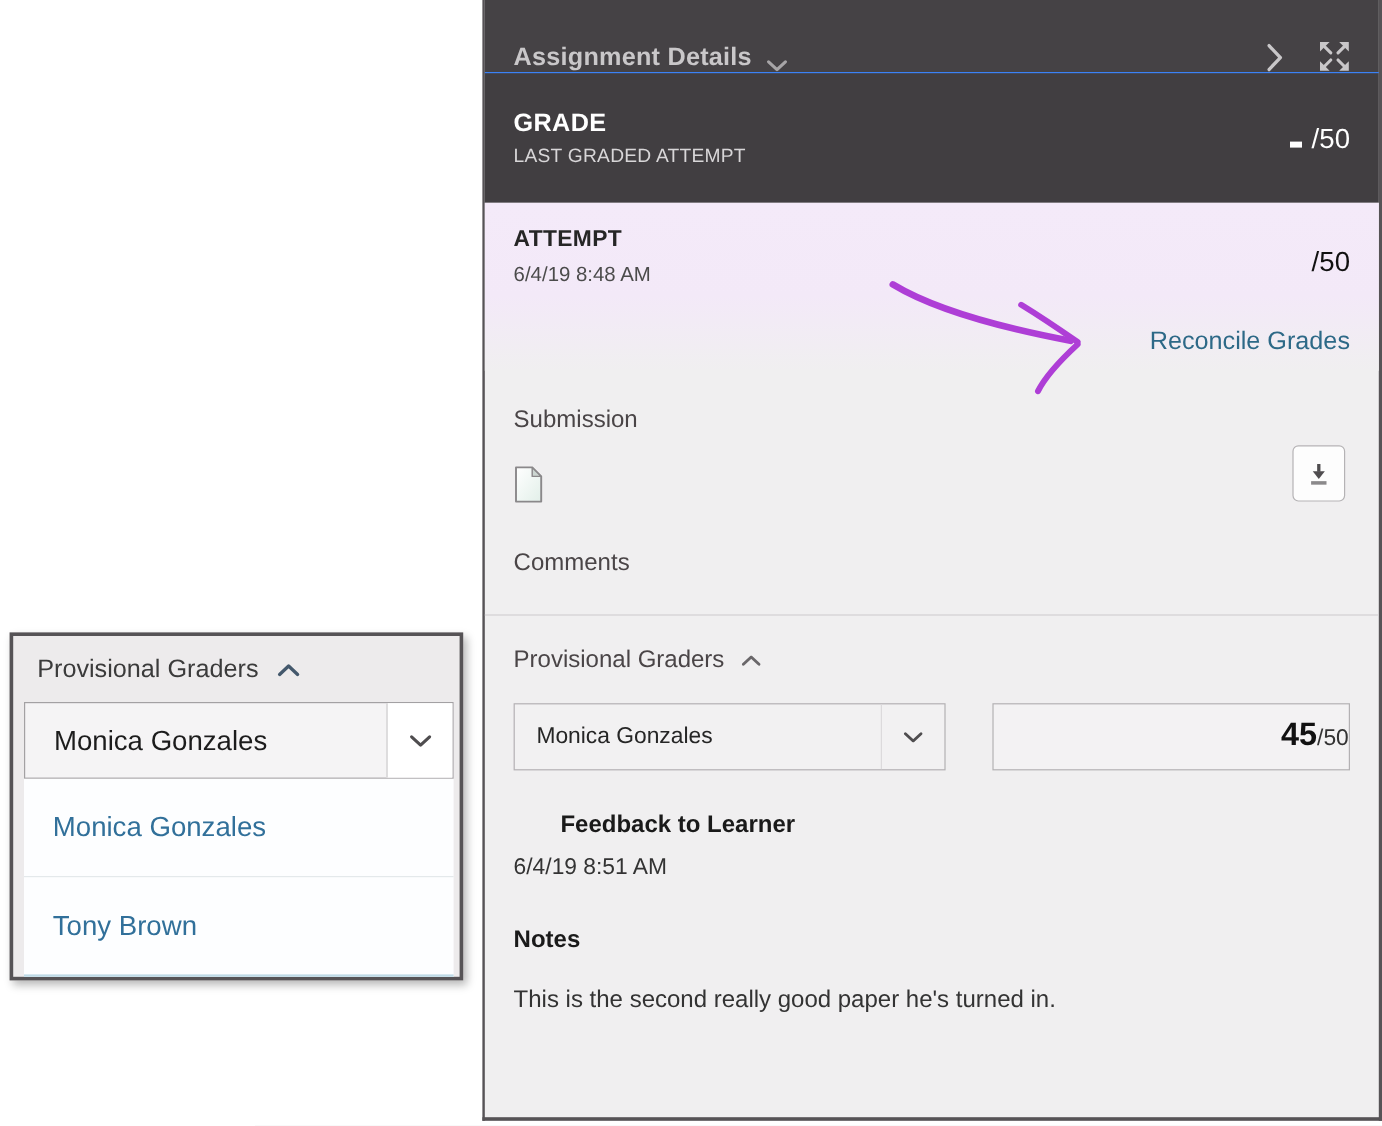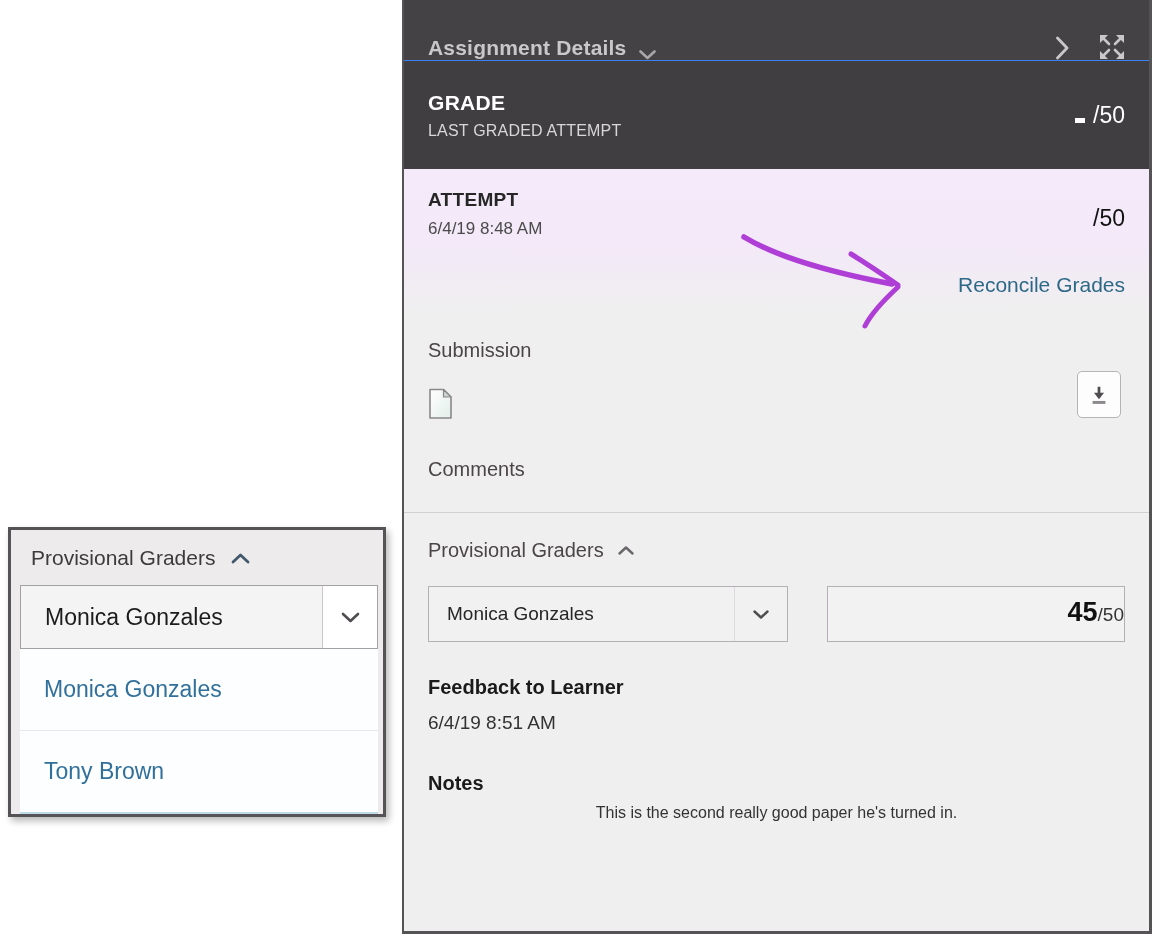--- a/index.html
+++ b/index.html
@@ -72,25 +72,25 @@
   .grader-select .sel-label{font-size:19px;color:#262626;}
   .sel-chev-area{margin-left:auto;width:52px;height:100%;display:flex;align-items:center;justify-content:center;border-left:1px solid #dcdadc;}
   .score-box{
     width:298px;height:56px;margin-left:auto;box-sizing:border-box;border:1px solid #b3b1b3;
     background:#f3f2f3;display:flex;align-items:center;justify-content:flex-end;
   }
   .score-box .score-line{line-height:56px;}
   .score-val{font-size:27px;font-weight:bold;color:#111;}
   .score-max{font-size:19px;color:#333;}
 
-  .feedback-heading{margin-top:34px;font-size:20px;font-weight:bold;color:#1a1a1a;}
+  .feedback-heading{margin-top:34px;font-size:20px;font-weight:bold;color:#1a1a1a;margin-left:39px;}
   .feedback-date{margin-top:13px;font-size:19px;color:#333;}
   .feedback-body{margin-top:27px;font-size:20px;color:#333;}
   .notes-heading{margin-top:38px;font-size:20px;font-weight:bold;color:#1a1a1a;}
-  .notes-body{margin-top:9px;font-size:16px;color:#333;text-align:center;}
+  .notes-body{margin-top:27px;font-size:20px;color:#333;}
 
   
   .popup{
     position:absolute;left:8px;top:527px;width:378px;height:290px;box-sizing:border-box;
     border:3px solid #565356;background:#edebec;box-shadow:3px 4px 7px rgba(0,0,0,.28);
     z-index:5;display:flex;flex-direction:column;
   }
   .popup-heading-row{display:flex;align-items:center;padding:16px 0 0 20px;}
   .popup-heading{font-size:21px;color:#3b3b3b;}
   .popup-heading-row .chev-up{margin-left:16px;display:flex;align-items:center;}

